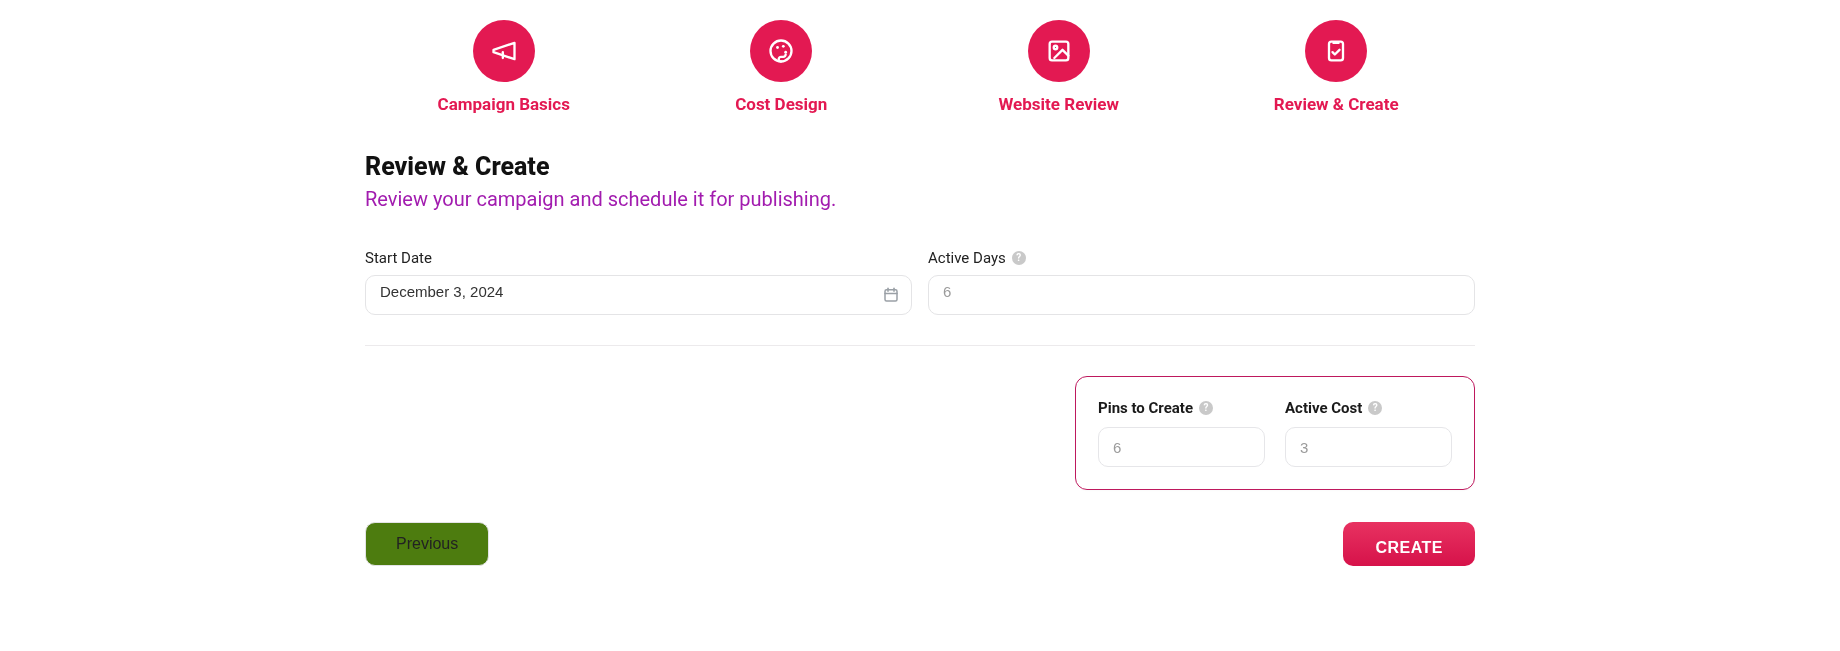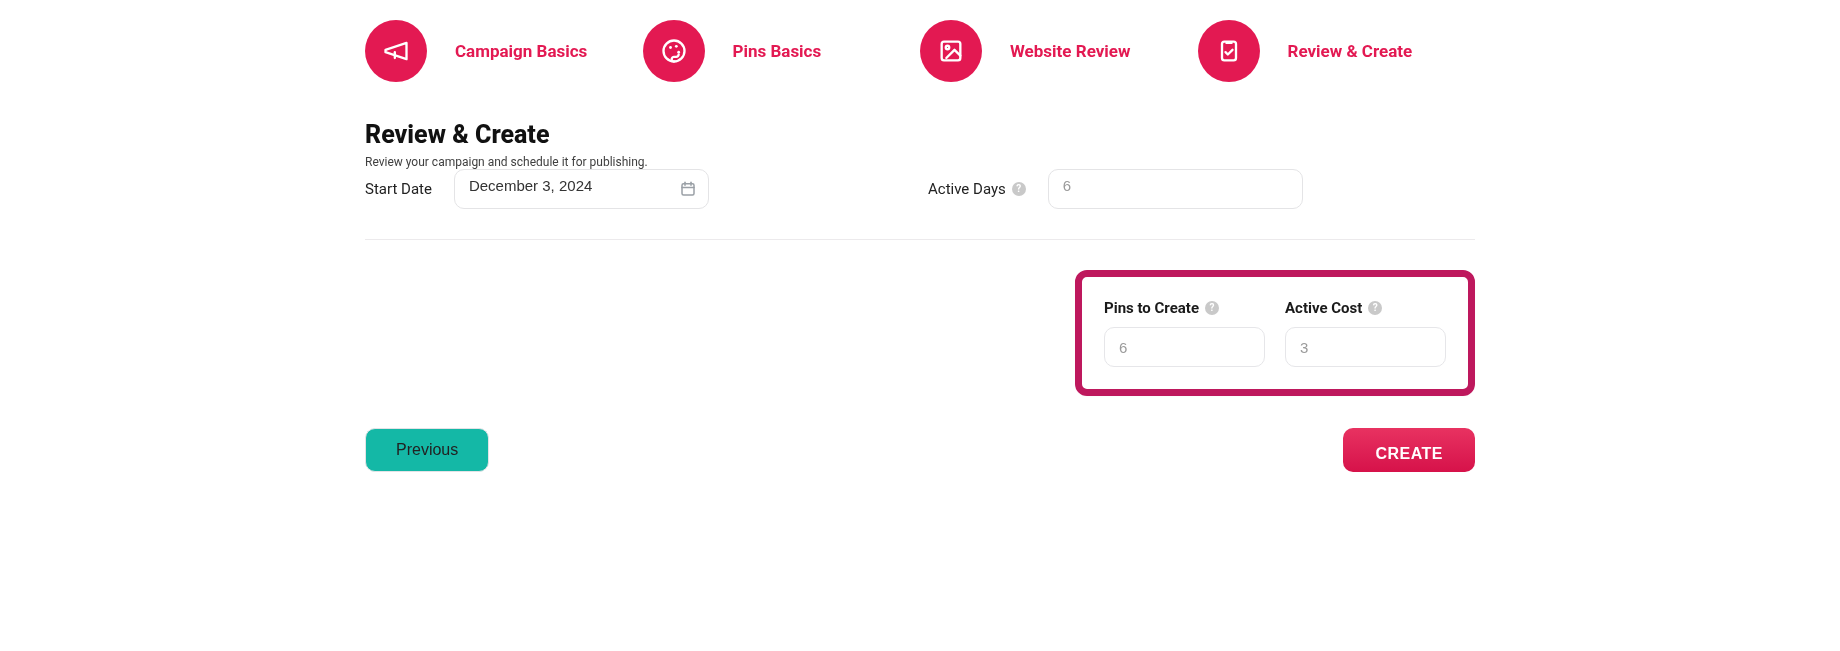--- a/index.html
+++ b/index.html
@@ -15,23 +15,23 @@
     width: 1110px;
     margin: 0 auto;
   }
   .stepper {
     display: flex;
     justify-content: space-between;
     margin-bottom: 38px;
   }
   .step {
     display: flex;
-    flex-direction: row;
-    align-items: center;
-    gap: 28px;
+    flex-direction: column;
+    align-items: center;
+    gap: 12px;
     flex: 1;
     cursor: pointer;
   }
   .step-circle {
     width: 62px;
     height: 62px;
     border-radius: 50%;
     background: #e31952;
     display: flex;
     align-items: center;
@@ -43,32 +43,34 @@
     font-weight: 700;
     color: #e31952;
   }
   .page-title {
     font-size: 25px;
     font-weight: 800;
     color: #111;
     margin-bottom: 6px;
   }
   .page-subtitle {
-    font-size: 12px;
-    color: #404040;
+    font-size: 20px;
+    color: #a21caf;
+    margin-bottom: 38px;
   }
   .row {
     display: flex;
     gap: 16px;
     margin-bottom: 30px;
   }
   .field {
     flex: 1;
     display: flex;
-    gap: 22px;
+    flex-direction: column;
+    gap: 8px;
   }
   .field-label {
     font-size: 15px;
     color: #222;
     display: flex;
     align-items: center;
     gap: 6px;
   }
   .hint-icon {
     width: 14px;
@@ -108,21 +110,21 @@
     display: flex;
   }
   .divider {
     border: none;
     border-top: 1px solid #eceaec;
     margin: 0 0 30px 0;
   }
   .summary-card {
     margin-left: auto;
     width: 400px;
-    border: 7px solid #be185d;
+    border: 1px solid #be185d;
     border-radius: 12px;
     padding: 22px;
     box-shadow: 0 1px 2px rgba(0,0,0,0.02);
     display: flex;
     gap: 20px;
     margin-bottom: 32px;
   }
   .summary-col {
     flex: 1;
     display: flex;
@@ -150,21 +152,21 @@
   }
   .footer {
     display: flex;
     justify-content: space-between;
     align-items: center;
   }
   .btn-prev {
     height: 44px;
     padding: 0 30px;
     border: 1px solid #e3e3e6;
-    background: #14b8a6;
+    background: #4d7c0f;
     border-radius: 10px;
     font-size: 16px;
     font-weight: 500;
     color: #222;
     cursor: pointer;
   }
   .btn-create {
     height: 44px;
     padding: 17px 32px;
     border: none;
@@ -195,21 +197,21 @@
     <div class="step">
       <div class="step-circle">
         <svg width="28" height="28" viewBox="0 0 24 24" fill="none" stroke="currentColor" stroke-width="2" stroke-linecap="round" stroke-linejoin="round">
             <circle cx="12" cy="12" r="9"></circle>
             <circle cx="9" cy="9" r="1.2" fill="currentColor" stroke="none"></circle>
             <circle cx="14" cy="8" r="1.2" fill="currentColor" stroke="none"></circle>
             <circle cx="16" cy="13" r="1.2" fill="currentColor" stroke="none"></circle>
             <path d="M12 21c-1 0-2-1-2-2s1-2 2-2h2c1 0 2-1 2-2"></path>
           </svg>
       </div>
-      <div class="step-label">Pins Basics</div>
+      <div class="step-label">Cost Design</div>
     </div>
     <div class="step">
       <div class="step-circle">
         <svg width="28" height="28" viewBox="0 0 24 24" fill="none" stroke="currentColor" stroke-width="2" stroke-linecap="round" stroke-linejoin="round">
             <rect x="4" y="4" width="16" height="16" rx="2"></rect>
             <circle cx="9" cy="9" r="1.5"></circle>
             <path d="M20 16l-5-5-7 7"></path>
           </svg>
       </div>
       <div class="step-label">Website Review</div>

